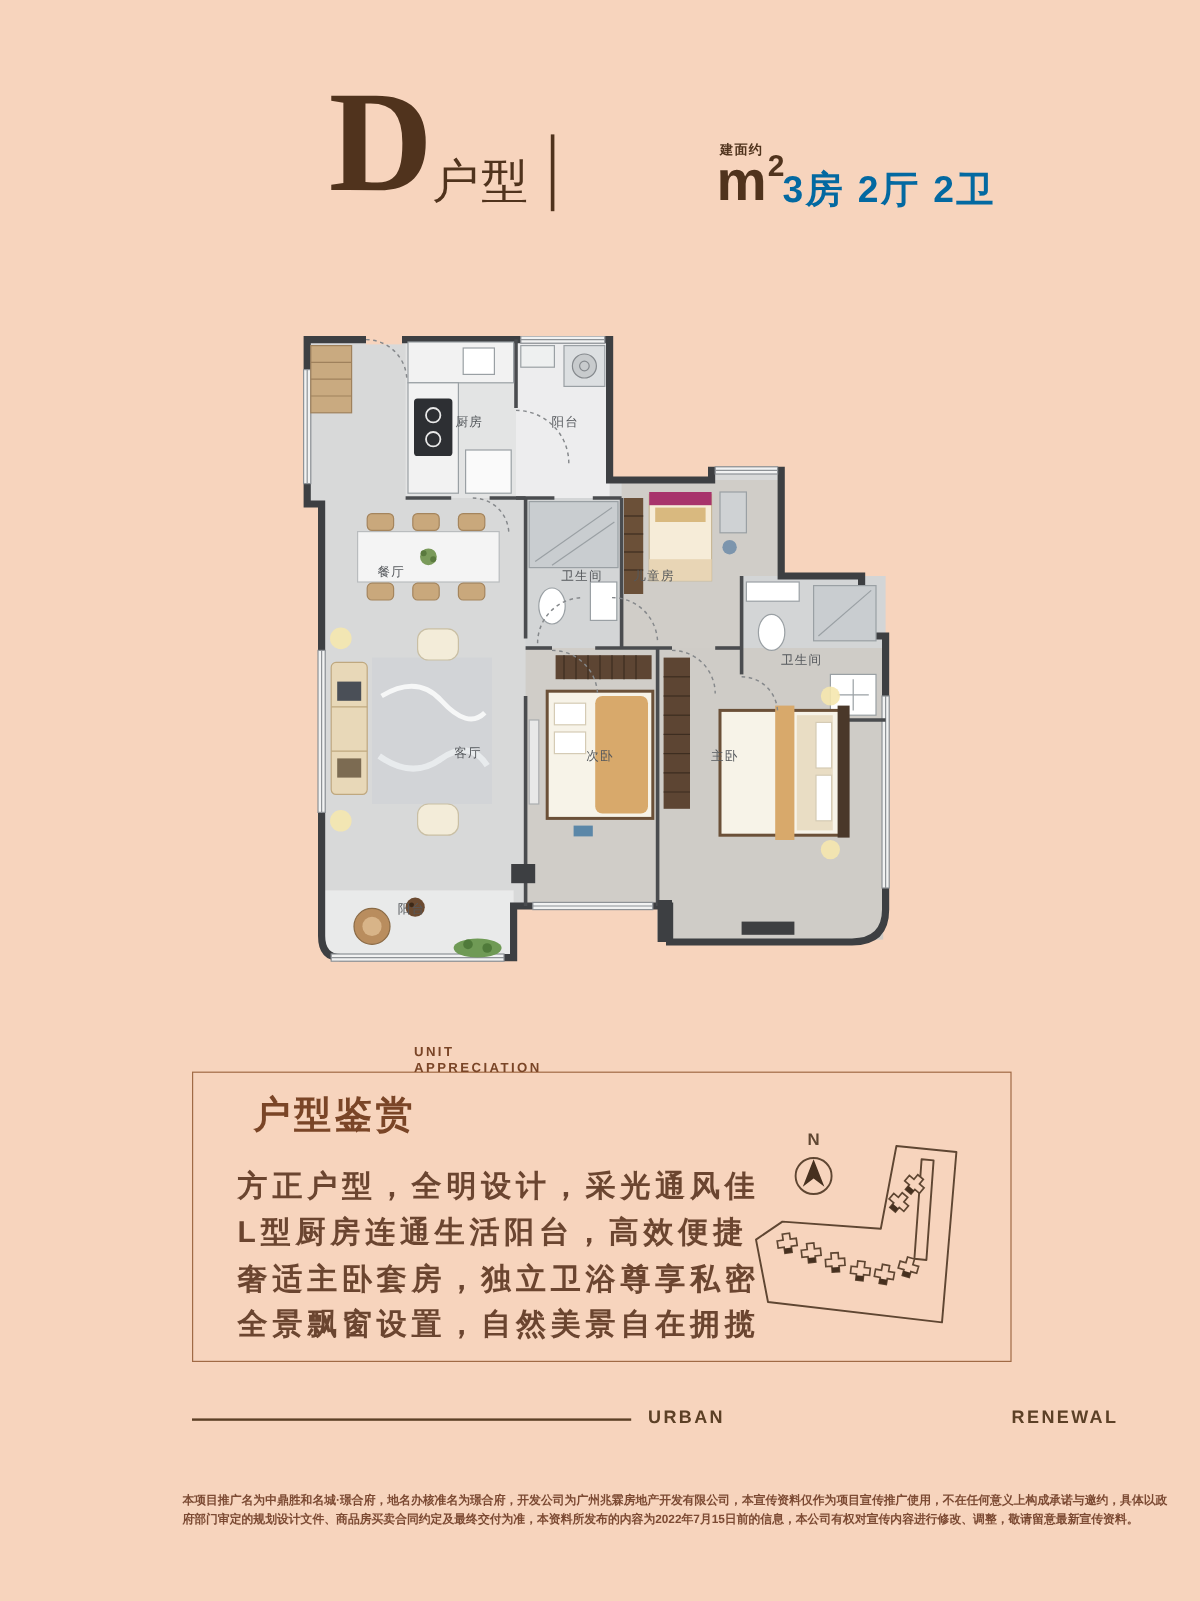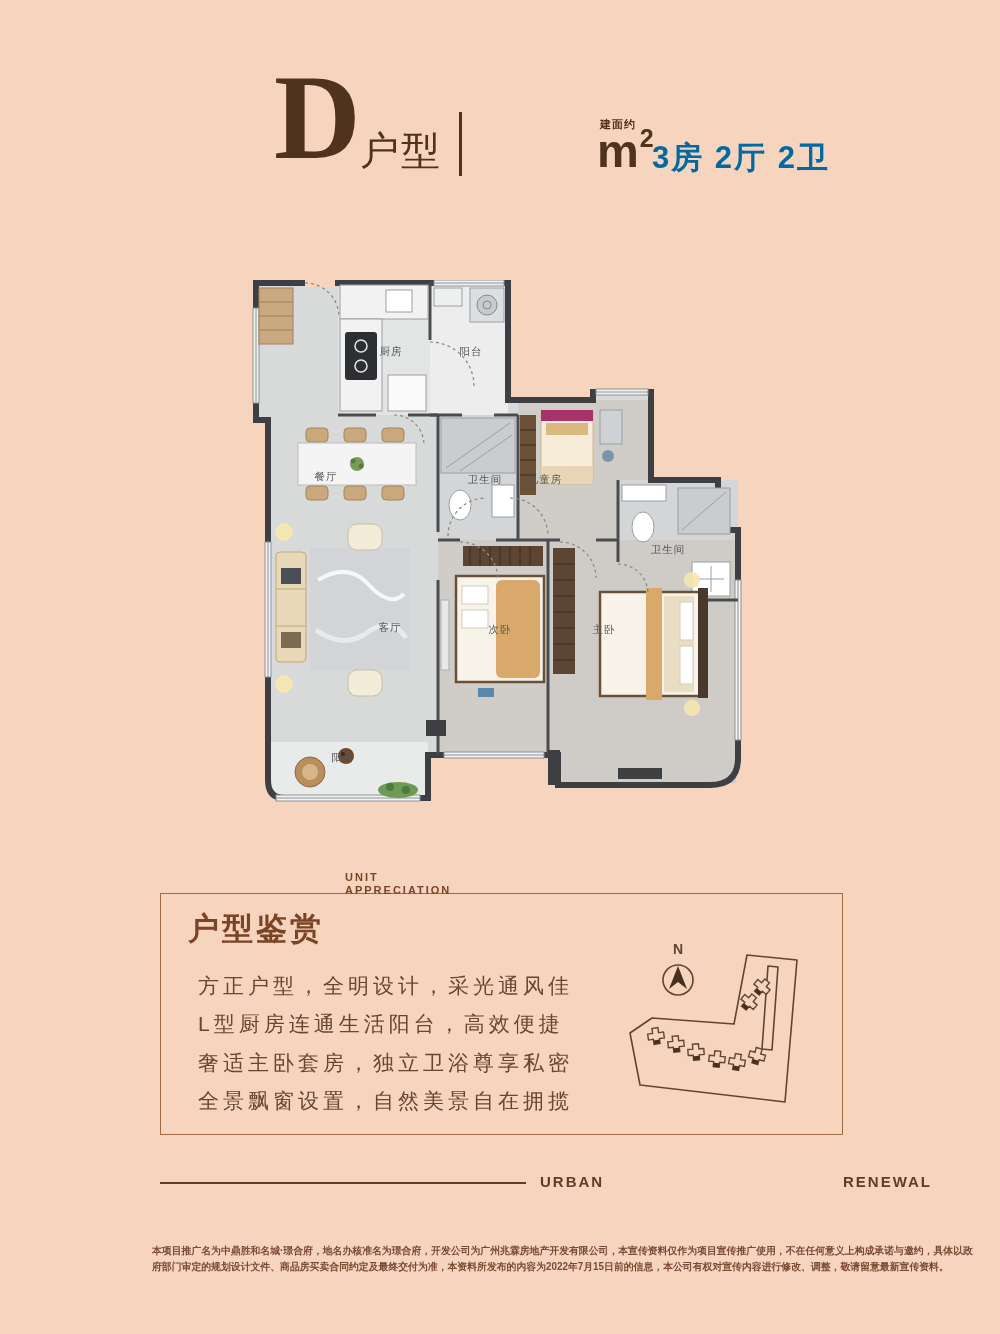--- a/index.html
+++ b/index.html
@@ -25,24 +25,24 @@
   .plan .win{fill:#f1f2f2;stroke:#8e9296;stroke-width:1;}
   .plan .winline{stroke:#8e9296;stroke-width:1;}
   .plan .room-label{font-family:"Liberation Sans",sans-serif;font-size:10.5px;fill:#55585c;
                     letter-spacing:1px;text-anchor:middle;}
   .plan .door{fill:none;stroke:#85888b;stroke-width:1.2;stroke-dasharray:3 3;}
   .plan .fx{stroke:#9aa0a4;stroke-width:1;}
   .plan .slat{stroke:#3d2d20;stroke-width:1;}
 
   
   .app-box{left:160px;top:893px;width:683px;height:242px;border:1px solid #a06a45;box-sizing:border-box;}
-  .app-cn{left:188px;top:908px;font-size:31px;font-weight:700;letter-spacing:3px;color:#7a4527;}
+  .app-cn{left:211px;top:908px;font-size:31px;font-weight:700;letter-spacing:3px;color:#7a4527;}
   .app-en{left:345px;top:871px;font-size:11px;font-weight:700;letter-spacing:2px;
           line-height:13px;color:#7a4527;}
-  .feat{left:198px;font-size:21px;font-weight:400;letter-spacing:4px;color:#6b4530;white-space:nowrap;}
+  .feat{left:198px;font-size:25px;font-weight:700;letter-spacing:4px;color:#6b4530;white-space:nowrap;}
   .feat0{top:972px;} .feat1{top:1010px;text-align:right;} .feat2{top:1049px;} .feat3{top:1087px;}
   .siteplan{left:610px;top:930px;width:214px;height:192px;}
   .siteplan .sp{fill:none;stroke:#5f4632;stroke-width:1.6;stroke-linejoin:round;}
   .siteplan .bldg{fill:#f7d4bd;stroke:#5f4632;stroke-width:1.4;}
   .siteplan .bfill{fill:#46301f;stroke:none;}
   .siteplan .ntext{font-family:"Liberation Sans",sans-serif;font-size:14px;font-weight:700;
                    fill:#5f4632;text-anchor:middle;}
 
   
   .f-line{left:160px;top:1182px;width:366px;height:2px;background:#5c4026;}

